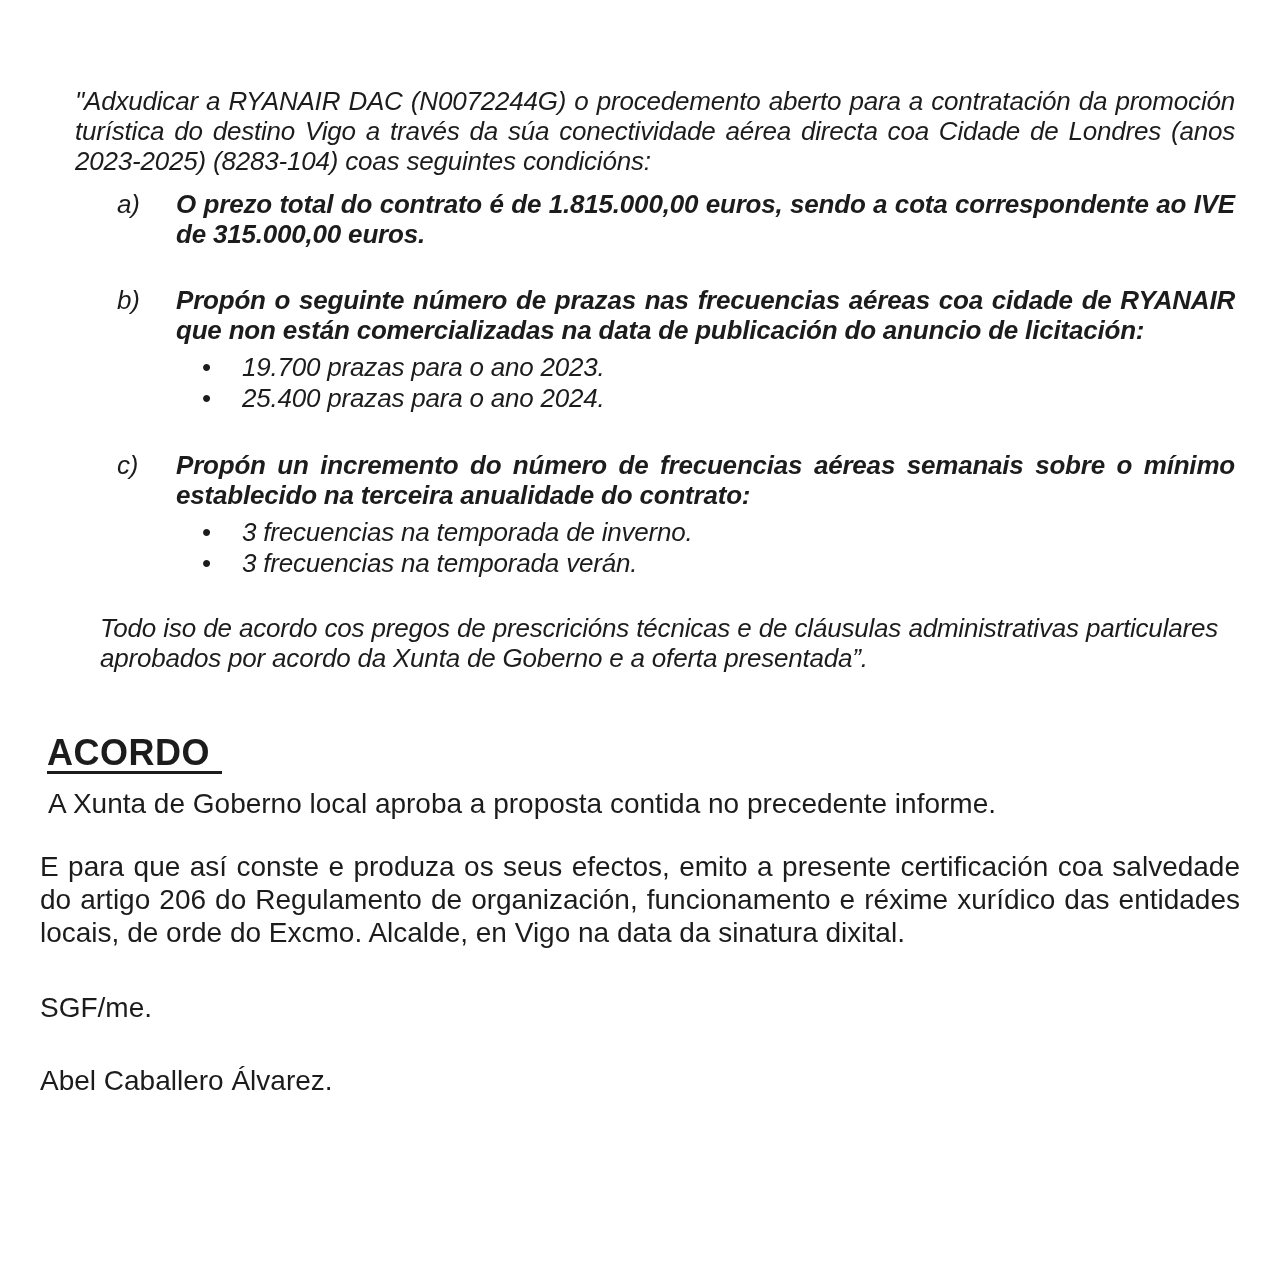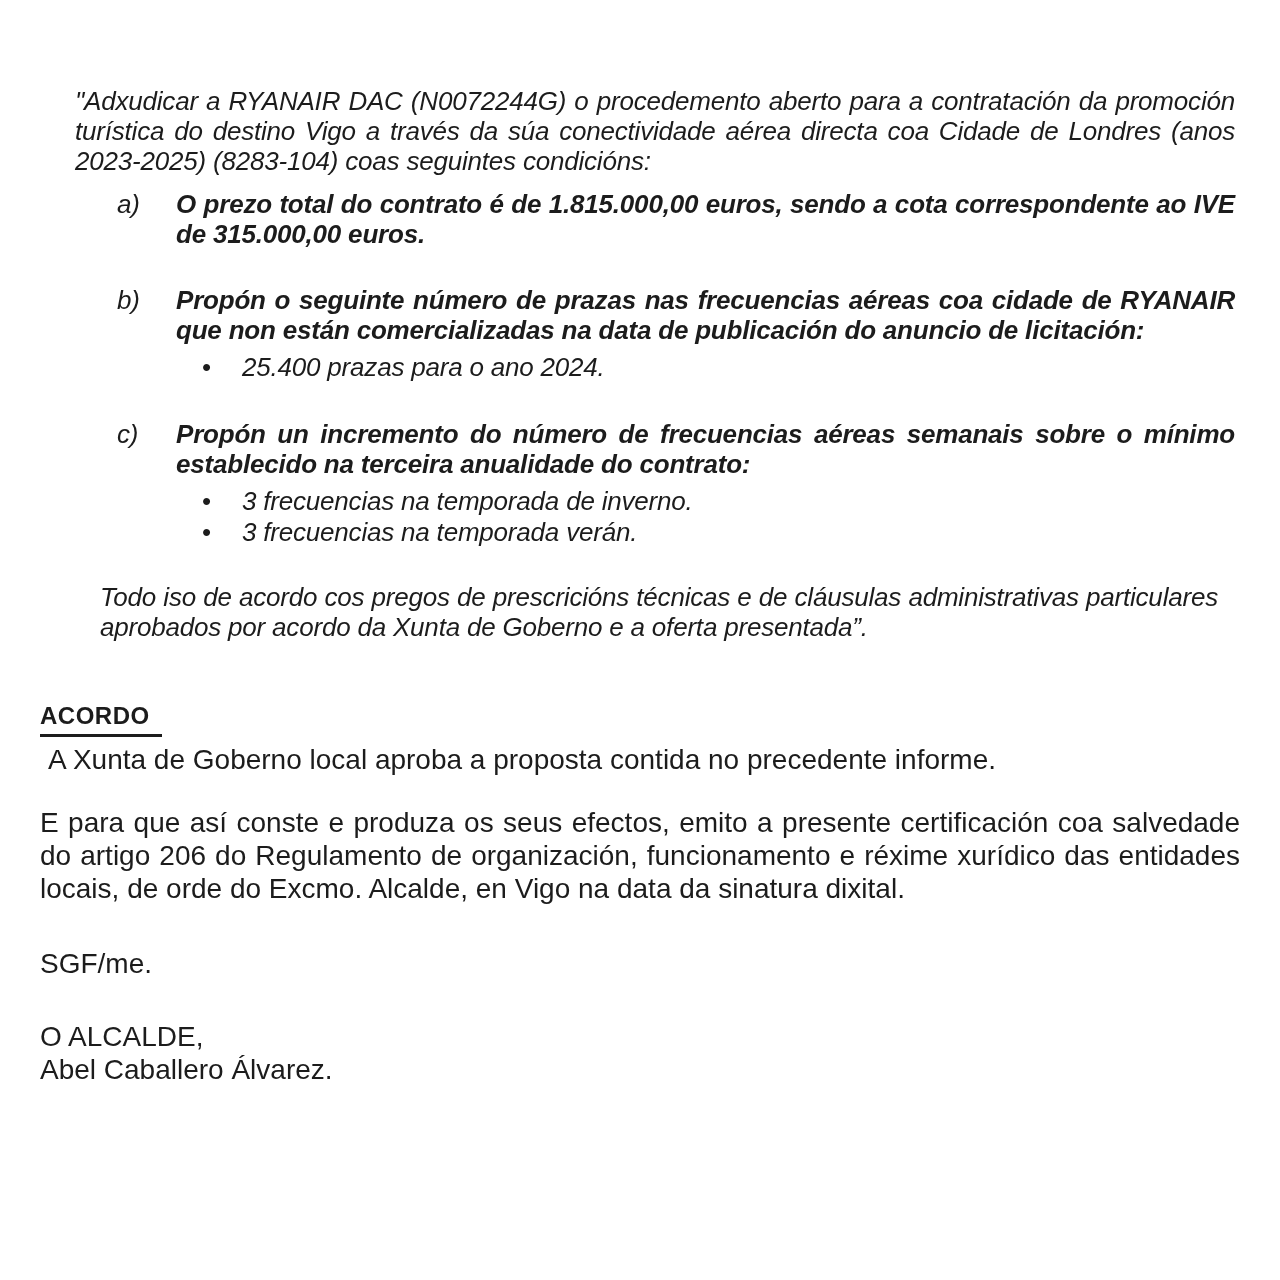--- a/index.html
+++ b/index.html
@@ -70,22 +70,22 @@
   }
 
   
   .acordo {
     margin: 56px 40px 0 40px;
     font-size: 28px;
     line-height: 33px;
   }
   .acordo-heading {
     display: inline-block;
-    margin: 0;
-    font-size: 24px;
+    margin: 7px;
+    font-size: 36px;
     font-weight: bold;
     letter-spacing: 0.5px;
     border-bottom: 3px solid #1c1c1c;
     padding-right: 12px;
     padding-bottom: 2px;
   }
   .acordo-body { margin: 6px 0 0 8px; }
   .certification {
     margin: 30px 0 0 0;
     text-align: justify;
@@ -108,20 +108,21 @@
       <div class="item-body">
         <p class="item-text">O prezo total do contrato é de 1.815.000,00 euros, sendo a cota correspondente ao IVE de 315.000,00 euros.</p>
       </div>
     </div>
 
     <div class="item">
       <span class="marker">b)</span>
       <div class="item-body">
         <p class="item-text">Propón o seguinte número de prazas nas frecuencias aéreas coa cidade de RYANAIR que non están comercializadas na data de publicación do anuncio de licitación:</p>
         <ul class="bullets">
+          <li>19.700 prazas para o ano 2023.</li>
           <li>25.400 prazas para o ano 2024.</li>
         </ul>
       </div>
     </div>
 
     <div class="item">
       <span class="marker">c)</span>
       <div class="item-body">
         <p class="item-text">Propón un incremento do número de frecuencias aéreas semanais sobre o mínimo establecido na terceira anualidade do contrato:</p>
         <ul class="bullets">
@@ -138,18 +139,17 @@
 
     <h2 class="acordo-heading">ACORDO</h2>
 
     <p class="acordo-body">A Xunta de Goberno local aproba a proposta contida no precedente informe.</p>
 
     <p class="certification">E para que así conste e produza os seus efectos, emito a presente certificación coa salvedade do artigo 206 do Regulamento de organización, funcionamento e réxime xurídico das entidades locais, de orde do Excmo. Alcalde, en Vigo na data da sinatura dixital.</p>
 
     <p class="reference">SGF/me.</p>
 
     <div class="signature">
-      <p>O ALCALDE,</p>
       <p>Abel Caballero Álvarez.</p>
     </div>
   </section>
 
 </div>
 
 </body></html>

